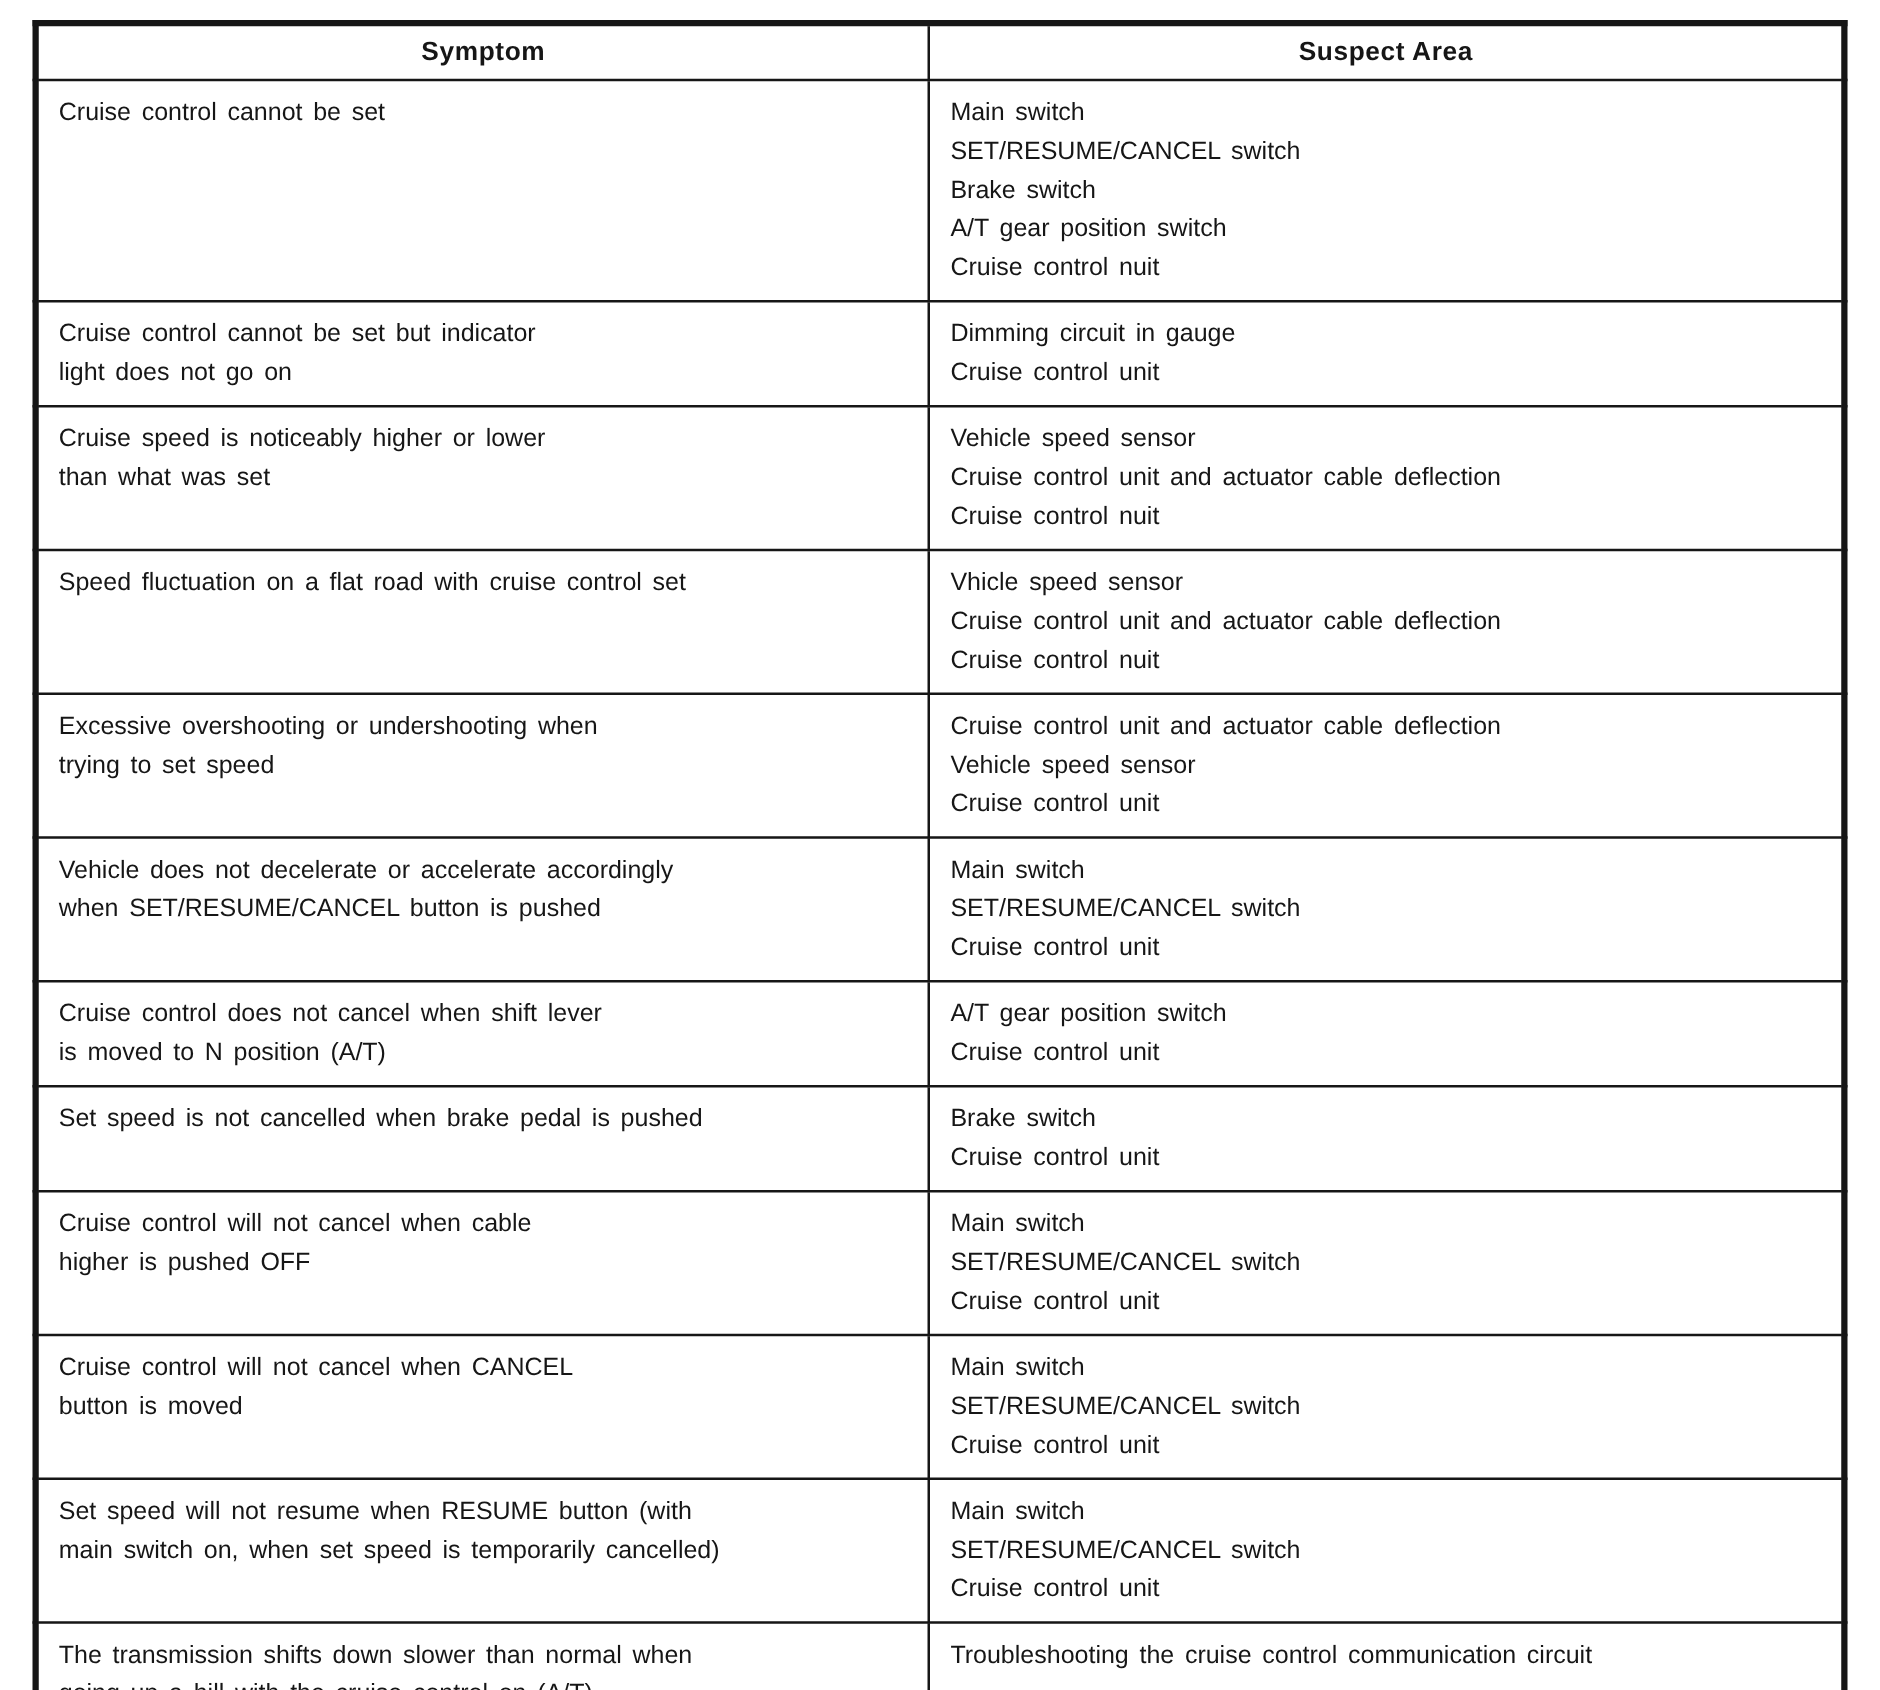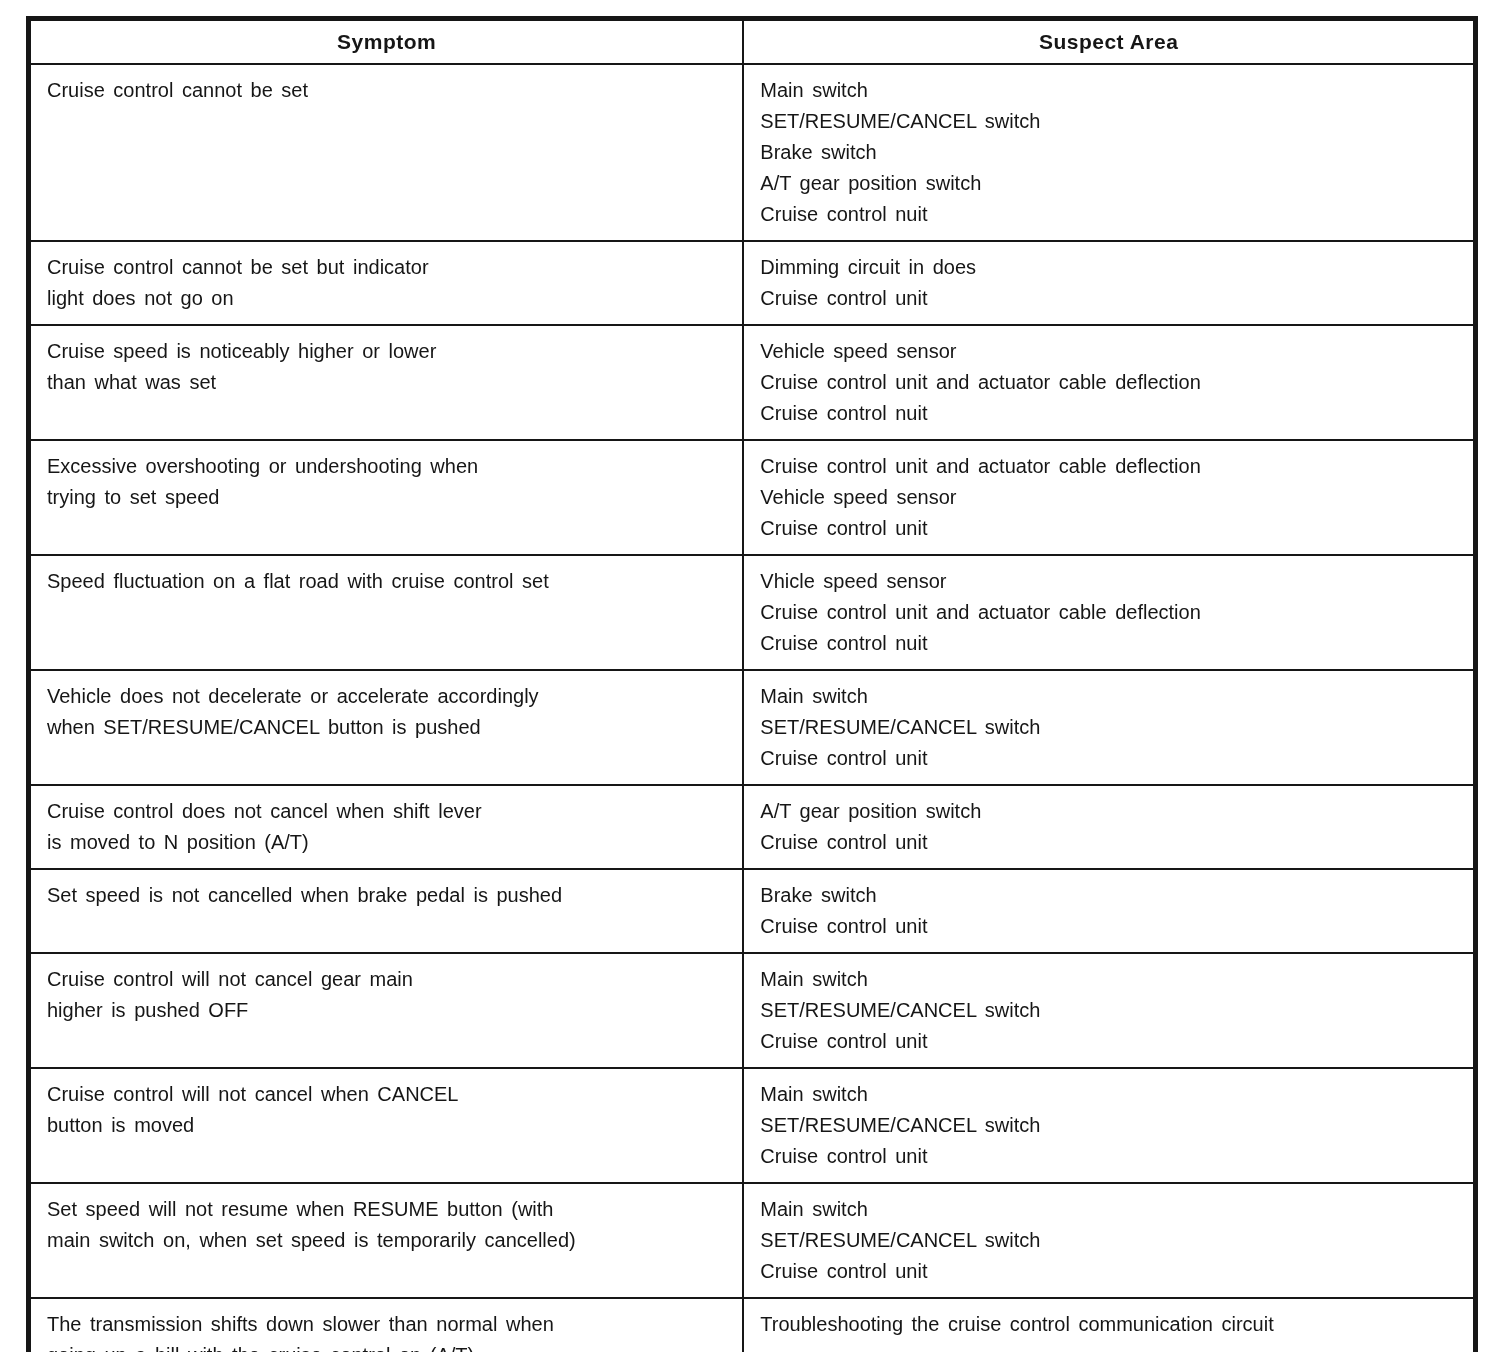--- a/index.html
+++ b/index.html
@@ -73,54 +73,54 @@
             <div class="cell-line">A/T gear position switch</div>
             <div class="cell-line">Cruise control nuit</div>
           </td>
         </tr>
         <tr>
           <td>
             <div class="cell-line">Cruise control cannot be set but indicator</div>
             <div class="cell-line">light does not go on</div>
           </td>
           <td>
-            <div class="cell-line">Dimming circuit in does</div>
+            <div class="cell-line">Dimming circuit in gauge</div>
             <div class="cell-line">Cruise control unit</div>
           </td>
         </tr>
         <tr>
           <td>
             <div class="cell-line">Cruise speed is noticeably higher or lower</div>
             <div class="cell-line">than what was set</div>
           </td>
           <td>
             <div class="cell-line">Vehicle speed sensor</div>
             <div class="cell-line">Cruise control unit and actuator cable deflection</div>
             <div class="cell-line">Cruise control nuit</div>
           </td>
         </tr>
         <tr>
           <td>
+            <div class="cell-line">Speed fluctuation on a flat road with cruise control set</div>
+          </td>
+          <td>
+            <div class="cell-line">Vhicle speed sensor</div>
+            <div class="cell-line">Cruise control unit and actuator cable deflection</div>
+            <div class="cell-line">Cruise control nuit</div>
+          </td>
+        </tr>
+        <tr>
+          <td>
             <div class="cell-line">Excessive overshooting or undershooting when</div>
             <div class="cell-line">trying to set speed</div>
           </td>
           <td>
             <div class="cell-line">Cruise control unit and actuator cable deflection</div>
             <div class="cell-line">Vehicle speed sensor</div>
             <div class="cell-line">Cruise control unit</div>
-          </td>
-        </tr>
-        <tr>
-          <td>
-            <div class="cell-line">Speed fluctuation on a flat road with cruise control set</div>
-          </td>
-          <td>
-            <div class="cell-line">Vhicle speed sensor</div>
-            <div class="cell-line">Cruise control unit and actuator cable deflection</div>
-            <div class="cell-line">Cruise control nuit</div>
           </td>
         </tr>
         <tr>
           <td>
             <div class="cell-line">Vehicle does not decelerate or accelerate accordingly</div>
             <div class="cell-line">when SET/RESUME/CANCEL button is pushed</div>
           </td>
           <td>
             <div class="cell-line">Main switch</div>
             <div class="cell-line">SET/RESUME/CANCEL switch</div>
@@ -141,21 +141,21 @@
           <td>
             <div class="cell-line">Set speed is not cancelled when brake pedal is pushed</div>
           </td>
           <td>
             <div class="cell-line">Brake switch</div>
             <div class="cell-line">Cruise control unit</div>
           </td>
         </tr>
         <tr>
           <td>
-            <div class="cell-line">Cruise control will not cancel gear main</div>
+            <div class="cell-line">Cruise control will not cancel when cable</div>
             <div class="cell-line">higher is pushed OFF</div>
           </td>
           <td>
             <div class="cell-line">Main switch</div>
             <div class="cell-line">SET/RESUME/CANCEL switch</div>
             <div class="cell-line">Cruise control unit</div>
           </td>
         </tr>
         <tr>
           <td>

